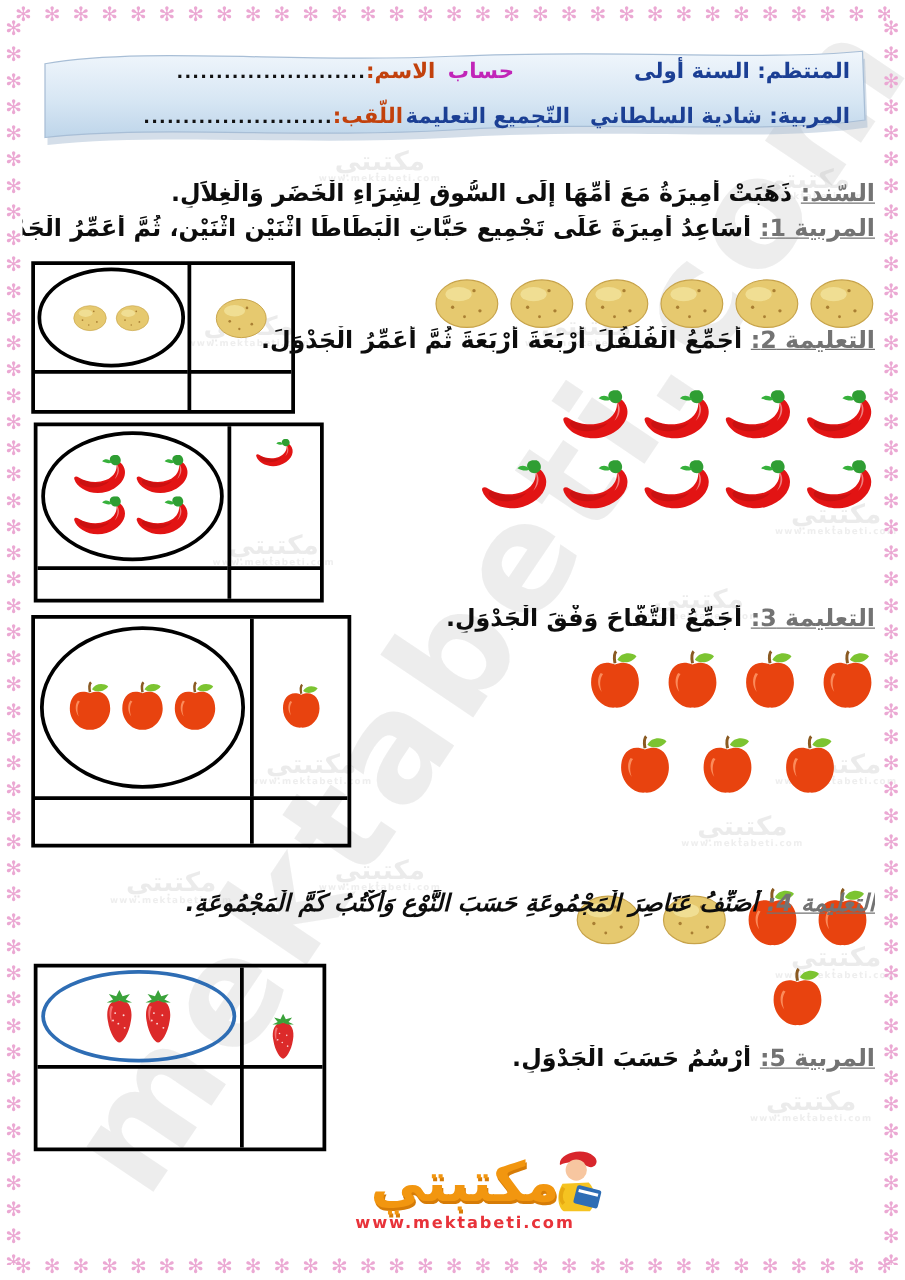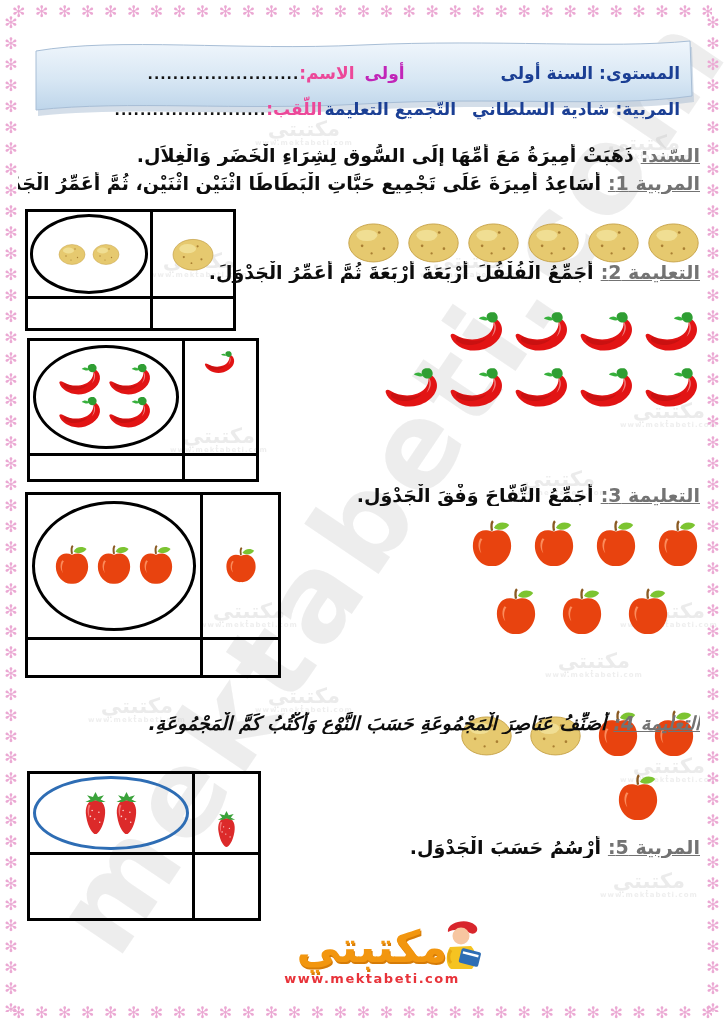--- a/index.html
+++ b/index.html
@@ -34,21 +34,21 @@
 
   
   #banner{position:absolute;left:28px;top:34px;width:668px;height:90px;z-index:3;}
   #banner svg{position:absolute;left:0;top:0;}
   .b-row{position:absolute;right:16px;direction:rtl;display:flex;align-items:baseline;white-space:nowrap;
          font-size:17px;font-weight:bold;color:#1b3f94;}
   .b-row1{top:13px;}
   .b-row2{top:49px;}
   .b-subject{color:#c125b8;margin-right:96px;margin-left:10px;}
   .b-topic{color:#1b3f94;margin-right:16px;margin-left:2px;}
-  .b-red{color:#ec4899;margin-top:16px;}
+  .b-red{color:#c2410c;}
   .b-dots{font-size:14px;letter-spacing:1px;color:#111;}
 
   
   .tline{
     position:absolute;right:24px;left:18px;direction:rtl;text-align:right;
     white-space:nowrap;overflow:hidden;z-index:3;
     font-size:19px;font-weight:bold;color:#0d0d0d;
   }
   .tlabel{color:#737373;text-decoration:underline;margin-left:7px;margin-top:20px;}
   #line-support{top:144px;}
@@ -243,22 +243,22 @@
       <linearGradient id="bg1" x1="0" y1="0" x2="0" y2="1">
         <stop offset="0" stop-color="#f0f6fc"></stop>
         <stop offset="0.55" stop-color="#d8e7f4"></stop>
         <stop offset="1" stop-color="#bed5ea"></stop>
       </linearGradient>
     </defs>
     <path d="M8,19 C90,5 210,19 334,13 C470,7 580,17 662,9 L664,64 C580,76 470,64 334,72 C210,79 100,68 8,78 Z" fill="#9fb6cf" opacity="0.45" transform="translate(2,4)"></path>
     <path d="M8,17 C90,3 210,17 334,11 C470,5 580,15 662,7 L664,62 C580,74 470,62 334,70 C210,77 100,66 8,76 Z" fill="url(#bg1)" stroke="#a8bed6" stroke-width="1"></path>
   </svg>
   <div class="b-row b-row1">
-    <span>المستوى: السنة أولى</span>
-    <span class="b-subject">أولى</span>
+    <span>المنتظم: السنة أولى</span>
+    <span class="b-subject">حساب</span>
     <span class="b-red">الاسم:</span>
     <span class="b-dots">........................</span>
   </div>
   <div class="b-row b-row2">
     <span>المربية: شادية السلطاني</span>
     <span class="b-topic">التّجميع التعليمة</span>
     <span class="b-red">اللّقب:</span>
     <span class="b-dots">........................</span>
   </div>
 </div>

